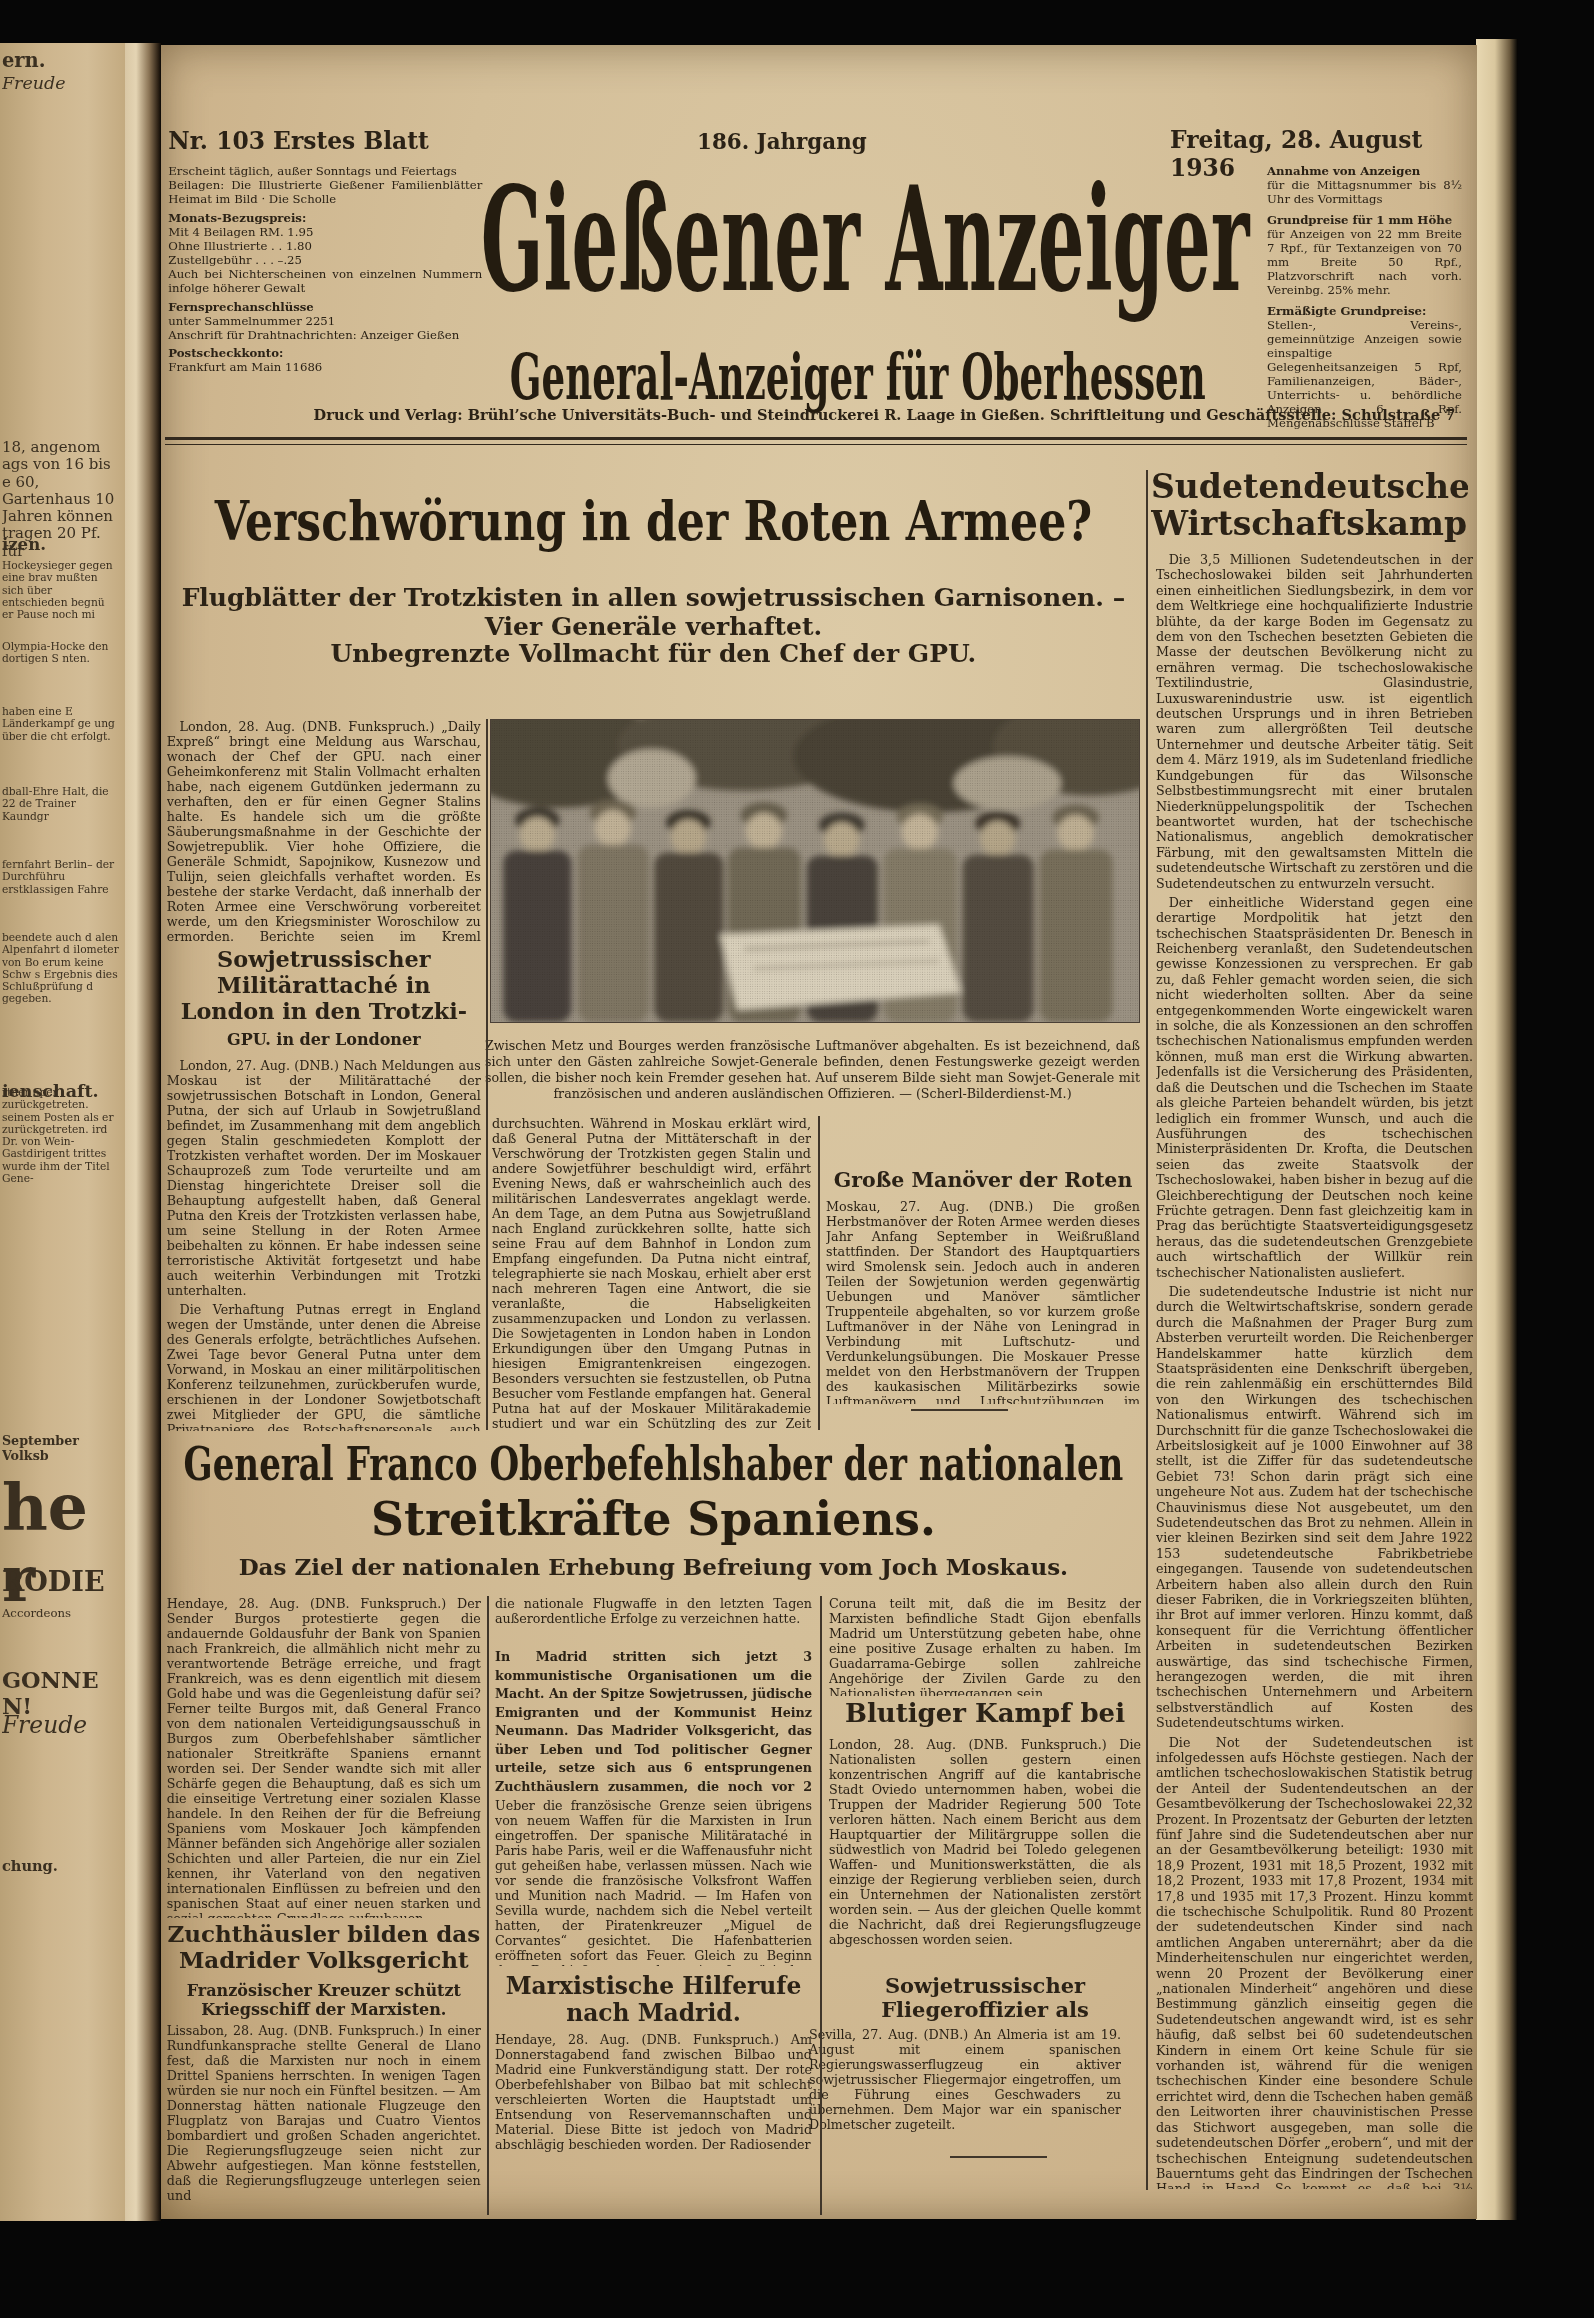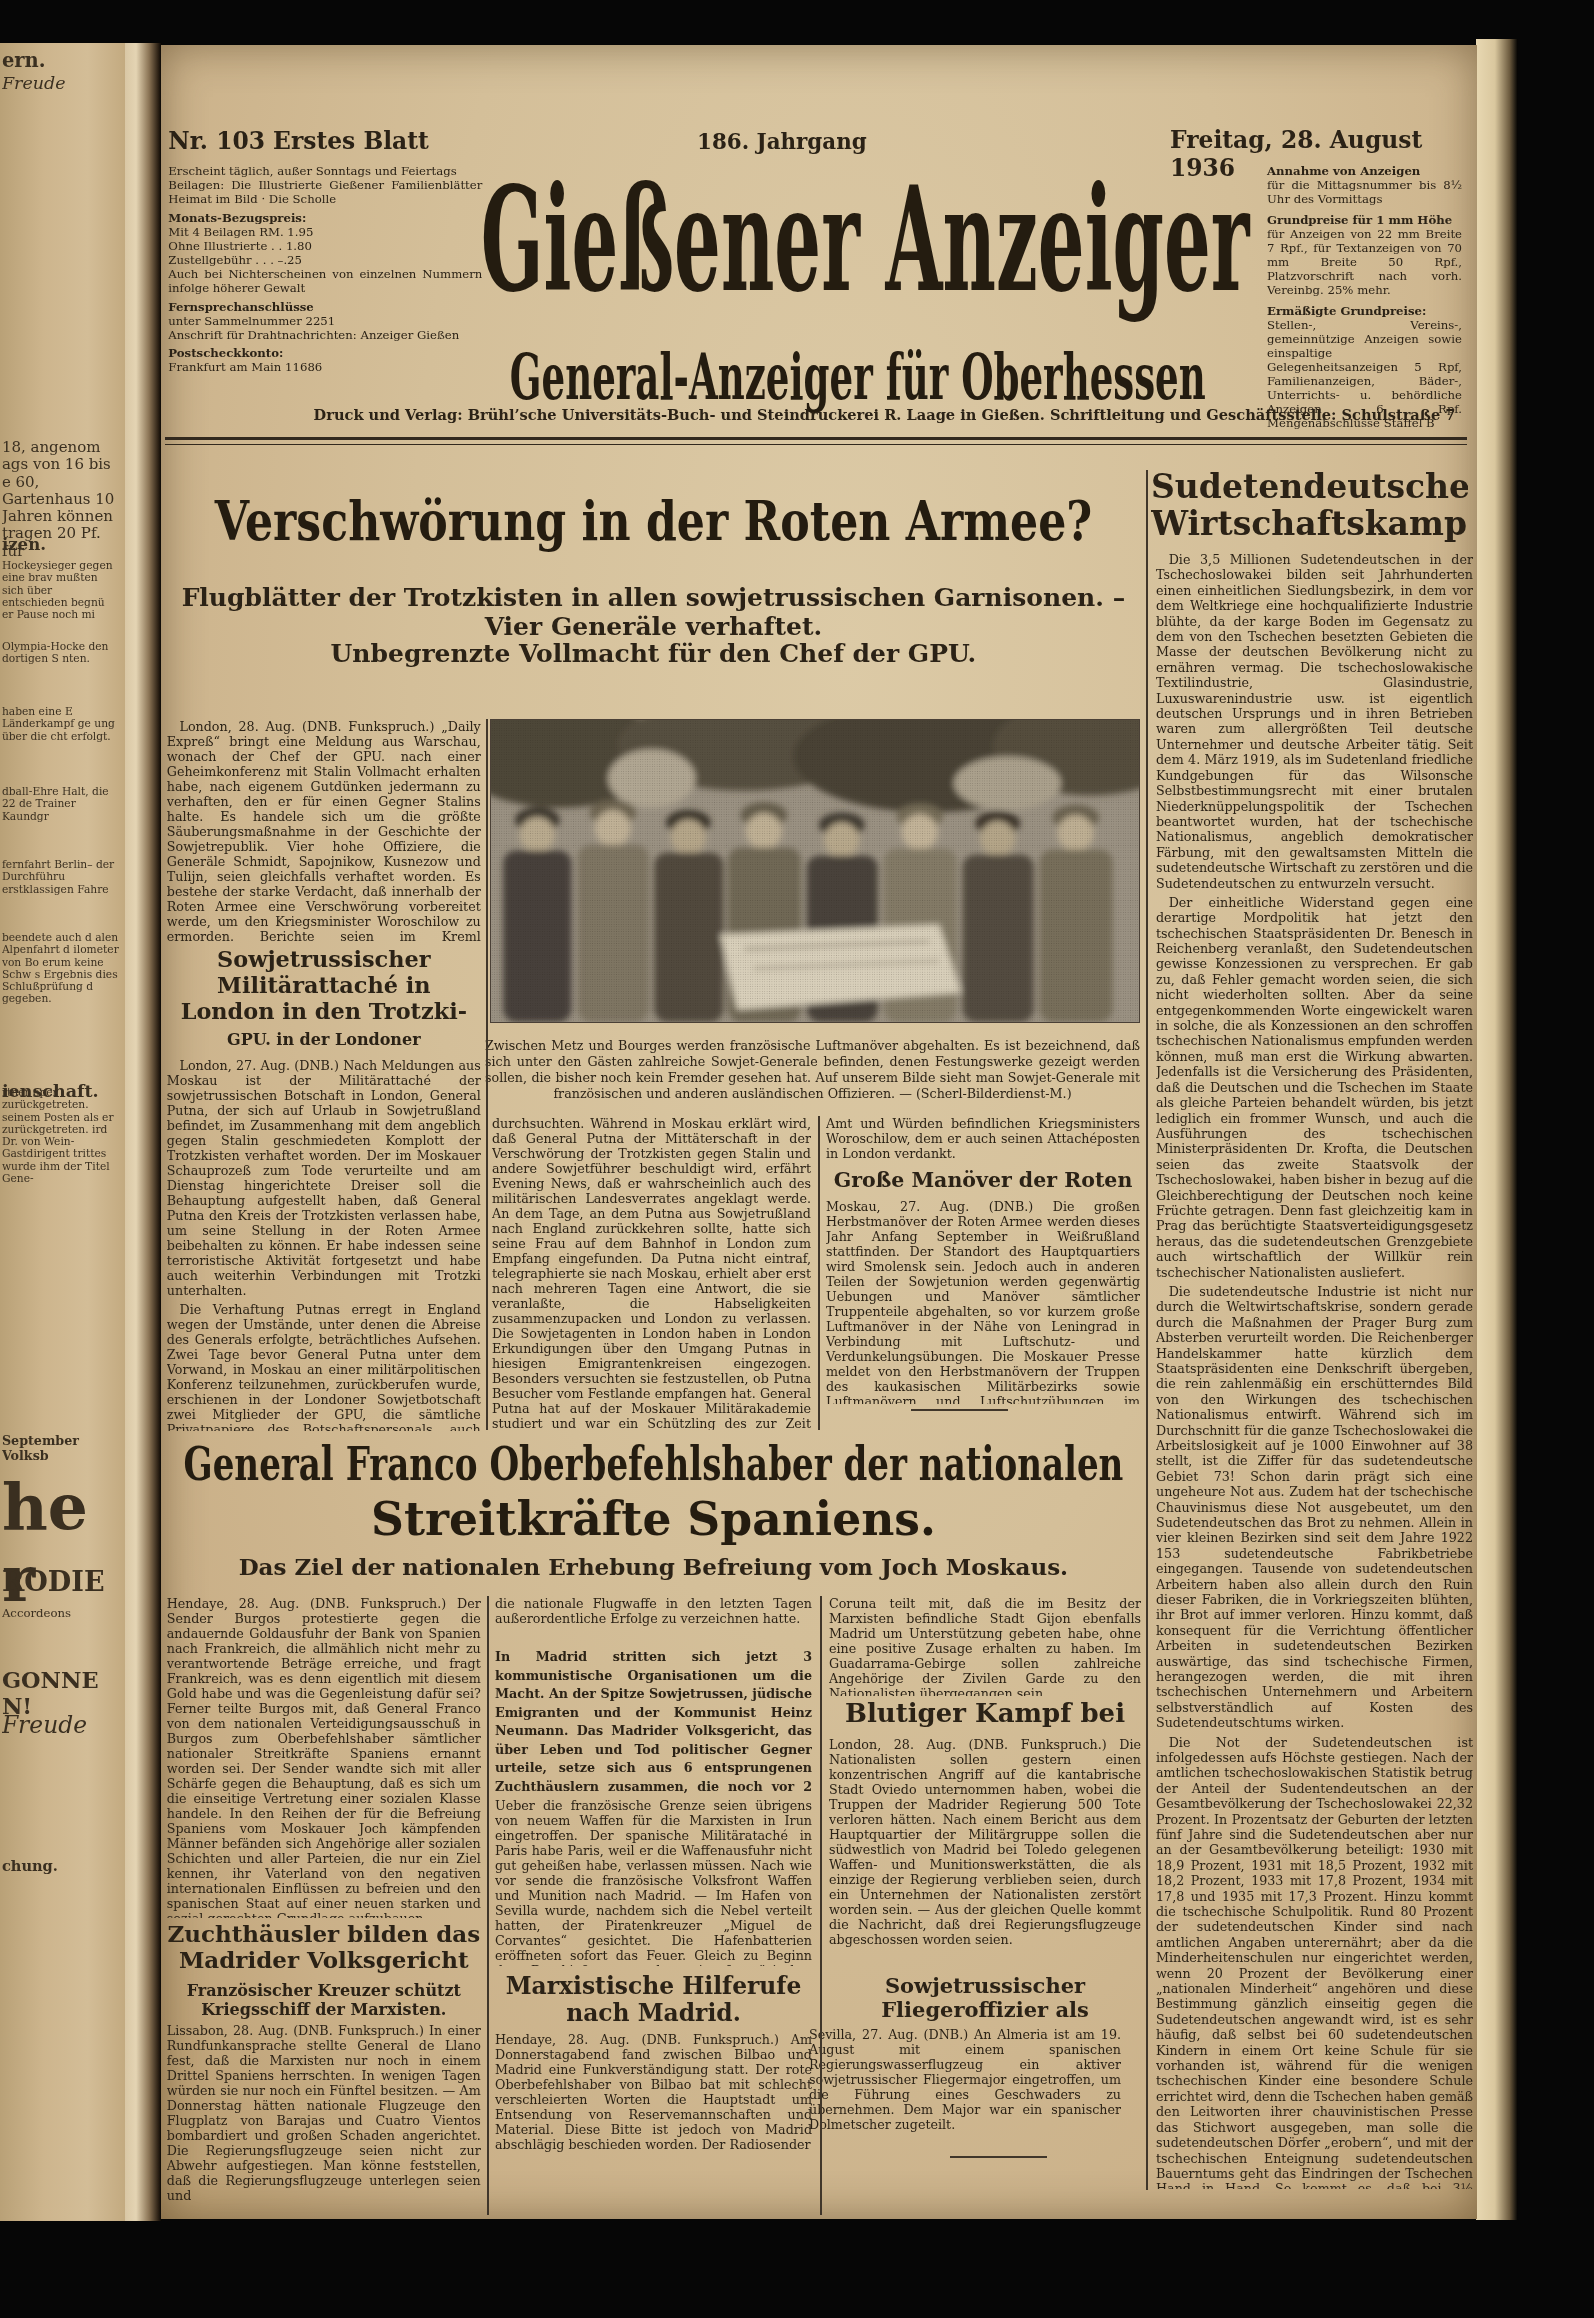--- a/index.html
+++ b/index.html
@@ -167,21 +167,20 @@
           <line x1="540" y1="510" x2="920" y2="495" stroke="#8f8572" stroke-width="4"></line>
         </g>
       </svg>
       <div id="photo-halftone"></div>
     </div>
 
     <div class="abs bt" style="left:324px;top:993px;width:655px;height:83px;font-size:12.7px;line-height:16px;text-align-last:center;">Zwischen Metz und Bourges werden französische Luftmanöver abgehalten. Es ist bezeichnend, daß sich unter den Gästen zahlreiche Sowjet-Generale befinden, denen Festungswerke gezeigt werden sollen, die bisher noch kein Fremder gesehen hat. Auf unserem Bilde sieht man Sowjet-Generale mit französischen und anderen ausländischen Offizieren. — (Scherl-Bilderdienst-M.)</div>
 
     <div class="abs bt" style="left:331px;top:1071px;width:319px;height:314px;">durchsuchten. Während in Moskau erklärt wird, daß General Putna der Mittäterschaft in der Verschwörung der Trotzkisten gegen Stalin und andere Sowjetführer beschuldigt wird, erfährt Evening News, daß er wahrscheinlich auch des militärischen Landesverrates angeklagt werde. An dem Tage, an dem Putna aus Sowjetrußland nach England zurückkehren sollte, hatte sich seine Frau auf dem Bahnhof in London zum Empfang eingefunden. Da Putna nicht eintraf, telegraphierte sie nach Moskau, erhielt aber erst nach mehreren Tagen eine Antwort, die sie veranlaßte, die Habseligkeiten zusammenzupacken und London zu verlassen. Die Sowjetagenten in London haben in London Erkundigungen über den Umgang Putnas in hiesigen Emigrantenkreisen eingezogen. Besonders versuchten sie festzustellen, ob Putna Besucher vom Festlande empfangen hat. General Putna hat auf der Moskauer Militärakademie studiert und war ein Schützling des zur Zeit noch in</div>
 
-    <div class="abs bt" style="left:665px;top:1071px;width:314px;height:49px;">Amt und Würden befindlichen Kriegsministers Woroschilow, dem er auch seinen Attachéposten in London verdankt.</div>
     <div class="abs secthead" style="left:665px;top:1123px;width:314px;font-size:20.5px;height:25px;">Große Manöver der Roten Armee.</div>
     <div class="abs bt" style="left:665px;top:1154px;width:314px;height:205px;">Moskau, 27. Aug. (DNB.) Die großen Herbstmanöver der Roten Armee werden dieses Jahr Anfang September in Weißrußland stattfinden. Der Standort des Hauptquartiers wird Smolensk sein. Jedoch auch in anderen Teilen der Sowjetunion werden gegenwärtig Uebungen und Manöver sämtlicher Truppenteile abgehalten, so vor kurzem große Luftmanöver in der Nähe von Leningrad in Verbindung mit Luftschutz- und Verdunkelungsübungen. Die Moskauer Presse meldet von den Herbstmanövern der Truppen des kaukasischen Militärbezirks sowie Luftmanövern und Luftschutzübungen im Umkreis der Hauptstadt Weißrußlands, Minsk.</div>
     <div class="abs divider" style="left:750px;top:1364px;width:97px;"></div>
 
     <svg class="abs" style="left:4.9px;top:1390px;" width="975" height="112" viewBox="0 0 2000 230">
       <text x="1000" y="92" text-anchor="middle" textLength="1930" lengthAdjust="spacingAndGlyphs" font-family="DejaVu Serif" font-size="95" font-weight="bold" fill="#241c10">General Franco Oberbefehlshaber der nationalen</text>
       <text x="1000" y="205" text-anchor="middle" textLength="1160" lengthAdjust="spacingAndGlyphs" font-family="DejaVu Serif" font-size="95" font-weight="bold" fill="#241c10">Streitkräfte Spaniens.</text>
     </svg>
     <div class="abs bold ctr" style="left:4.9px;top:1508px;width:975px;font-size:23px;">Das Ziel der nationalen Erhebung Befreiung vom Joch Moskaus.</div>
 

